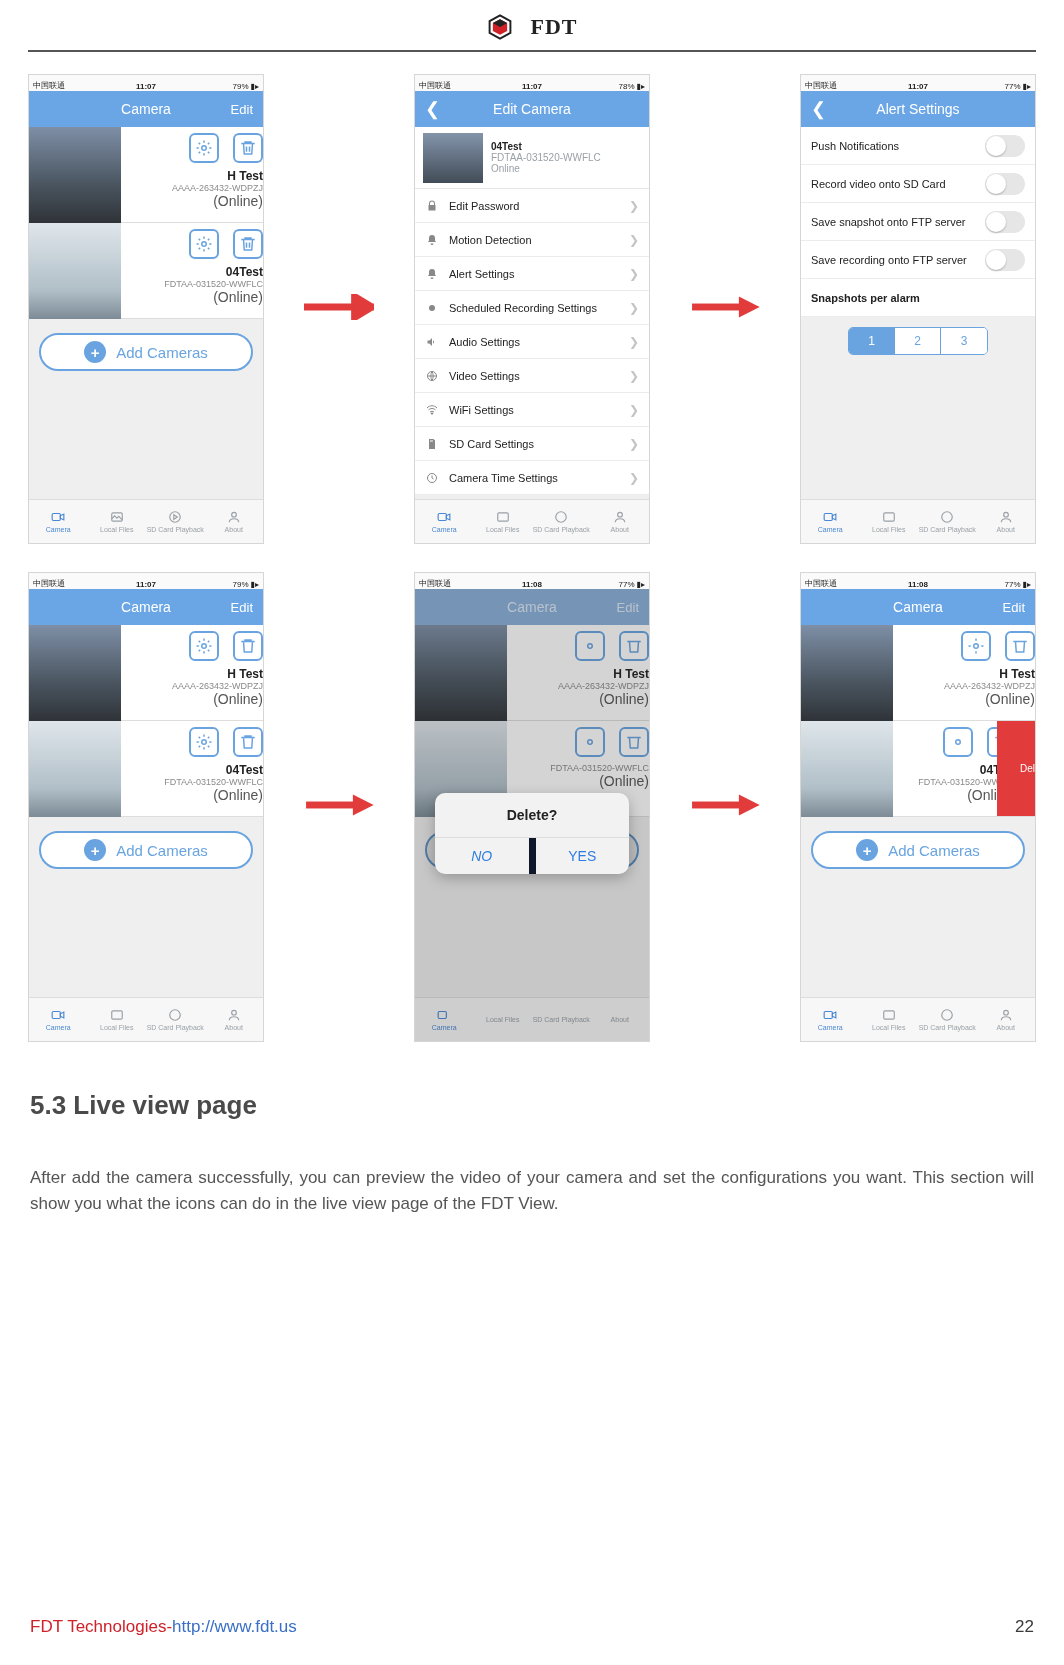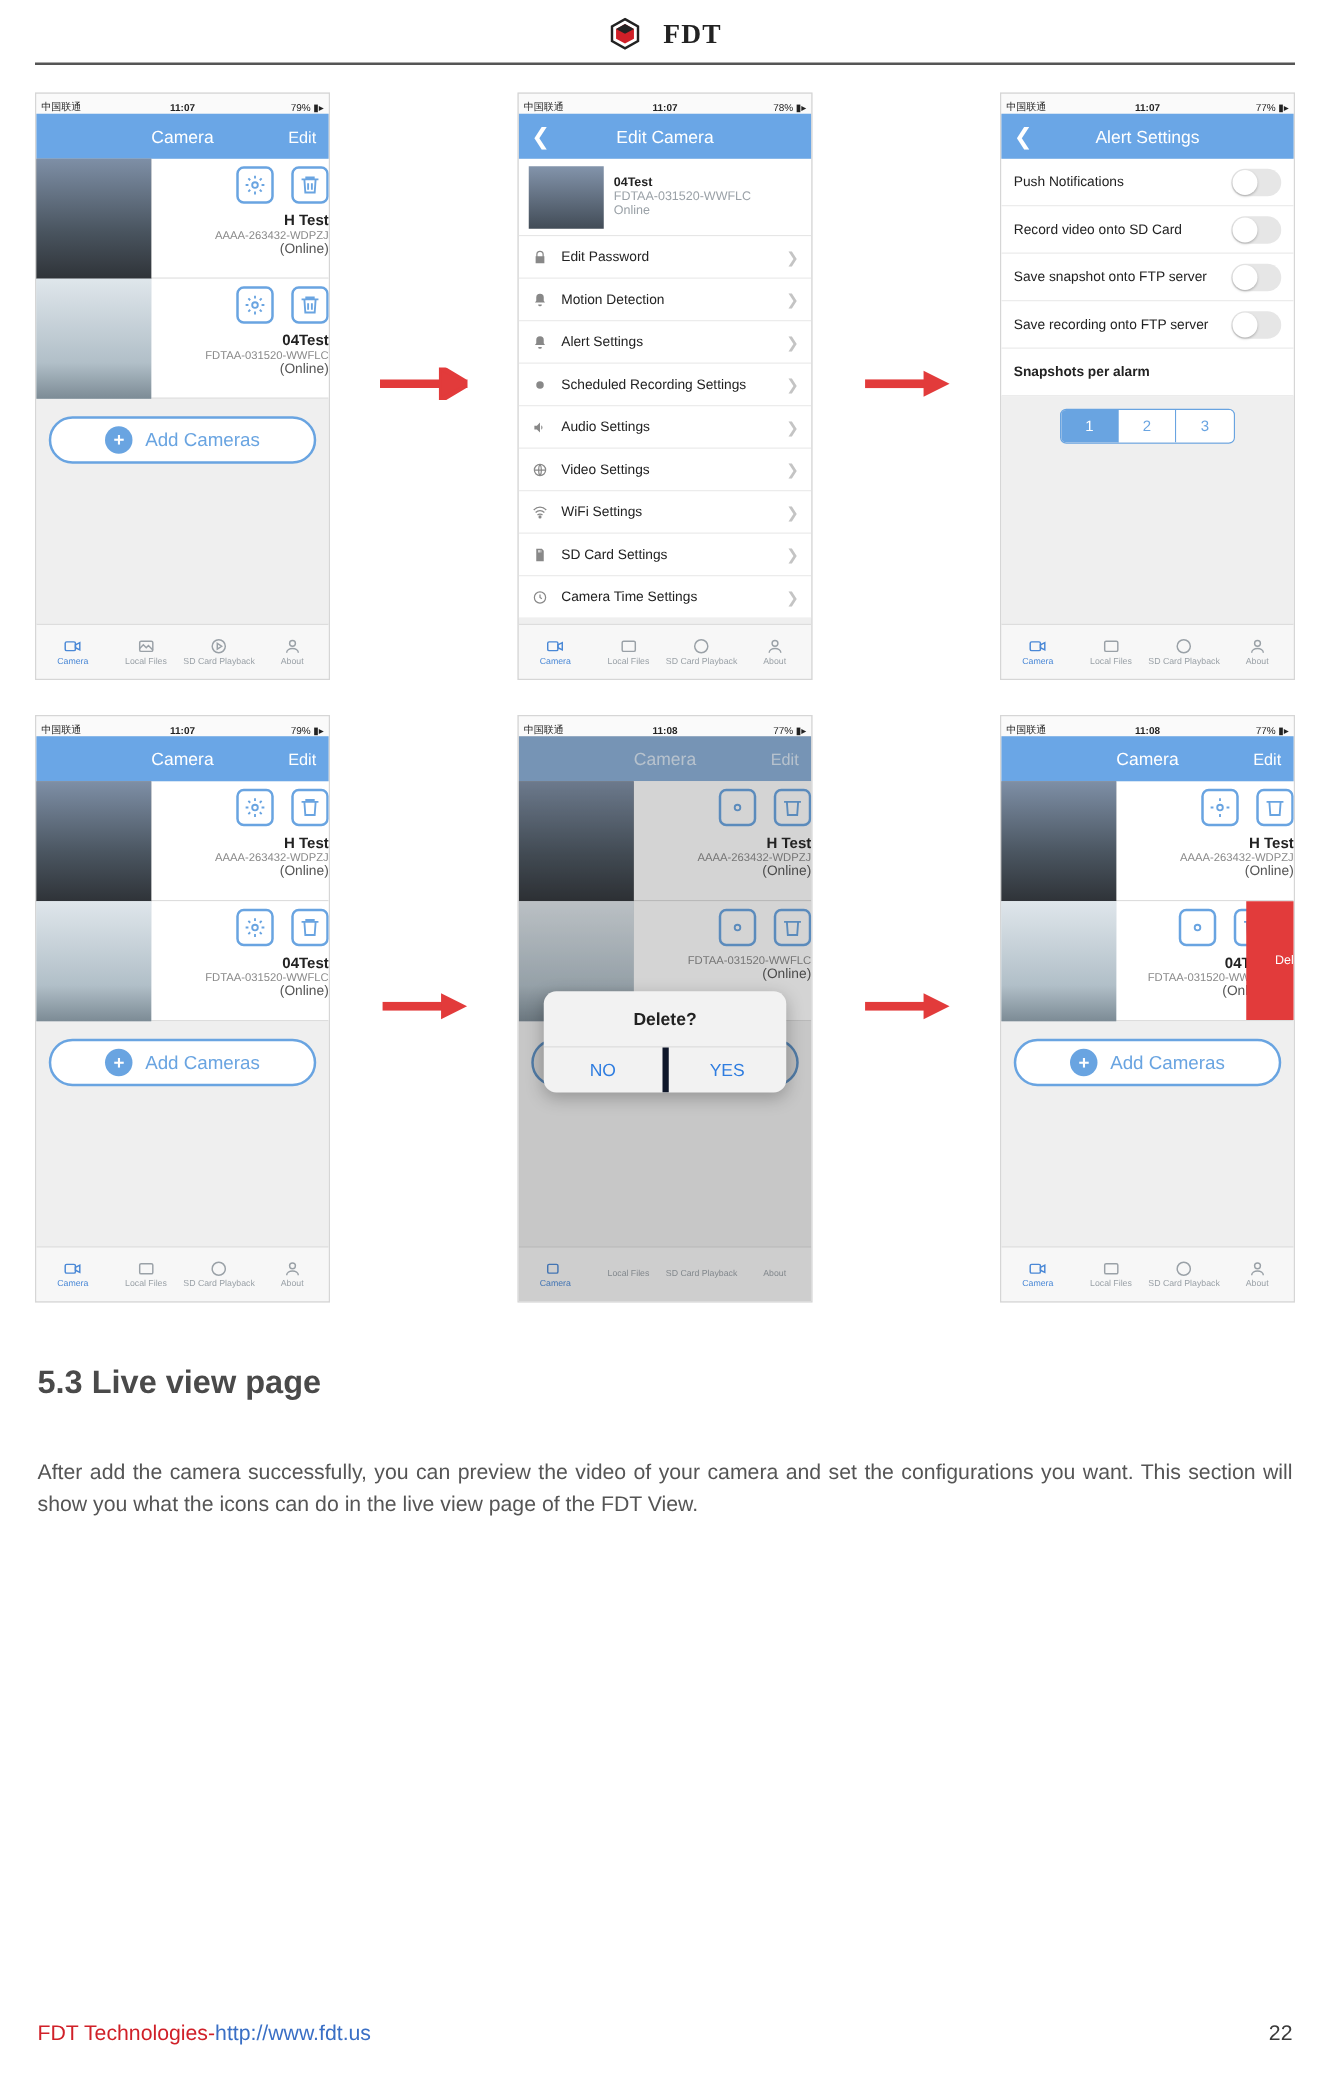--- a/index.html
+++ b/index.html
@@ -31,21 +31,21 @@
   .cam-body { flex: 1; background: #efefef; display: flex; flex-direction: column; }
   .cam-card { background: #fff; display: flex; height: 96px; border-bottom: 1px solid #ddd; }
   .cam-thumb { width: 92px; height: 96px; background: #888 linear-gradient(180deg,#7e8fa6 0%,#4a5560 60%,#2f3338 100%); position: relative; }
   .cam-thumb.light { background: #ccd4d9 linear-gradient(180deg,#dfe6eb 0%,#b1bfc8 70%,#7c8b95 100%); }
   .cam-right { flex: 1; display: flex; flex-direction: column; align-items: flex-end; justify-content: flex-start; padding-top: 6px; position: relative; }
   .cam-icons { display: flex; gap: 14px; margin-bottom: 6px; }
   .gear-icon, .trash-icon { width: 30px; height: 30px; border: 2px solid #69a4e1; border-radius: 6px; display: flex; align-items: center; justify-content: center; color: #69a4e1; }
   .gear-icon svg, .trash-icon svg { width: 18px; height: 18px; }
   .cam-name { font-weight: 700; font-size: 12px; color: #222; }
   .cam-id   { font-size: 9px; color: #8a8a8a; }
-  .cam-status { font-size: 11px; color: #555; }
+  .cam-status { font-size: 14px; color: #555; }
 
   .add-cams { margin: 14px 10px; background: #fff; border: 2px solid #69a4e1; border-radius: 22px; height: 38px; display: flex; align-items: center; justify-content: center; gap: 10px; color: #69a4e1; font-size: 15px; }
   .plus-badge { width: 22px; height: 22px; background: #69a4e1; border-radius: 50%; color: #fff; display: flex; align-items: center; justify-content: center; font-size: 15px; font-weight: 700; }
 
   .tabbar { height: 44px; background: #f7f7f7; border-top: 1px solid #ddd; display: flex; }
   .tab { flex: 1; display: flex; flex-direction: column; align-items: center; justify-content: center; gap: 2px; font-size: 7px; color: #9aa1a7; }
   .tab.active { color: #4a88d6; }
   .tab svg { width: 16px; height: 14px; }
 
   
@@ -75,21 +75,21 @@
   .alert-fill { flex: 1; background: #efefef; }
 
   
   .dimmed .cam-body, .dimmed .navbar, .dimmed .tabbar { filter: brightness(0.85) contrast(0.95); }
   .dimmed .navbar { background:#8ab0d8; }
   .dimmed .add-cams { filter: brightness(0.88); }
   .dialog { position: absolute; left: 20px; right: 20px; top: 220px; background: #f2f2f2; border-radius: 10px; overflow: hidden; box-shadow: 0 4px 14px rgba(0,0,0,0.25); }
   .dialog .dlg-title { text-align: center; padding: 14px 0; font-weight: 700; font-size: 14px; color: #222; border-bottom: 1px solid #ddd; }
   .dialog .dlg-btns { display: flex; }
   .dialog .dlg-btn { flex: 1; padding: 10px 0; text-align: center; color: #2f7de0; font-size: 14px; }
-  .dialog .dlg-btn:first-child { border-right: 5px solid #0f172a; }
+  .dialog .dlg-btn:first-child { border-right: 7px solid #0f172a; font-style: italic; }
 
   
   .delete-panel { position: absolute; right: 0; top: 0; bottom: 0; width: 38px; background: #e23b3b; color: #fff; display: flex; align-items: center; justify-content: center; font-size: 10px; padding-left: 37px; }
   .shifted .cam-right { transform: translateX(-18px); }
 
   
   .section { padding: 20px 30px 0; }
   .section h2 { font-size: 26px; color: #4a4a4a; font-weight: 700; margin-bottom: 10px; }
   .section p { font-size: 17px; color: #555; line-height: 1.55; text-align: justify; margin-top: 44px; }
 

